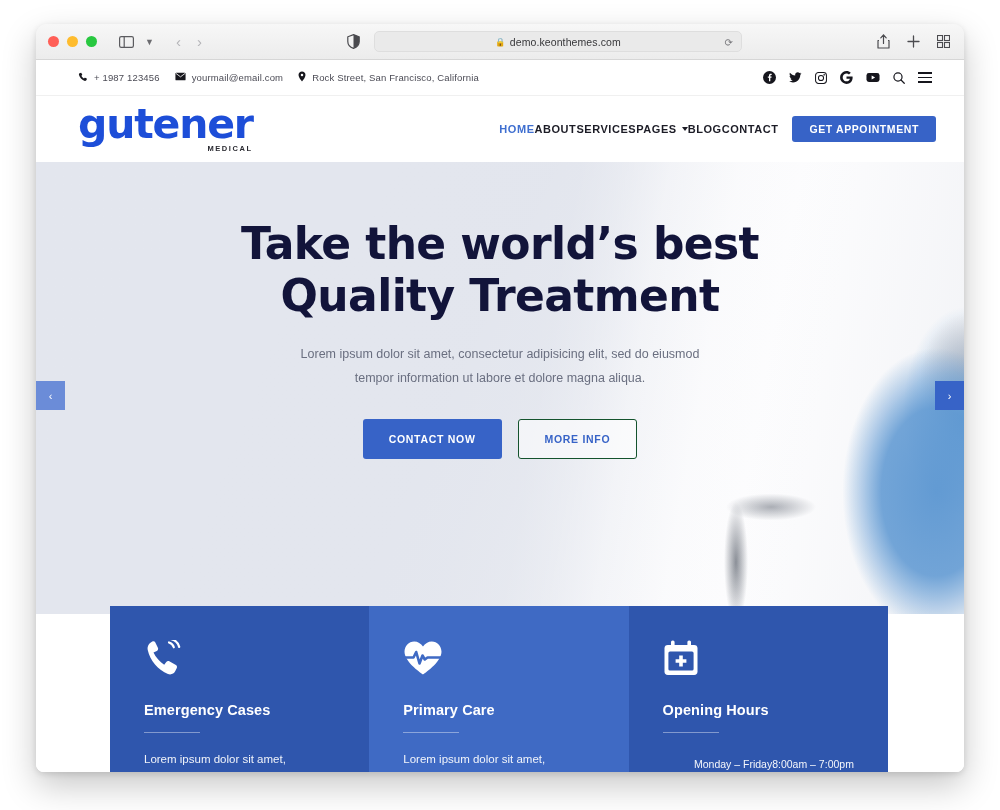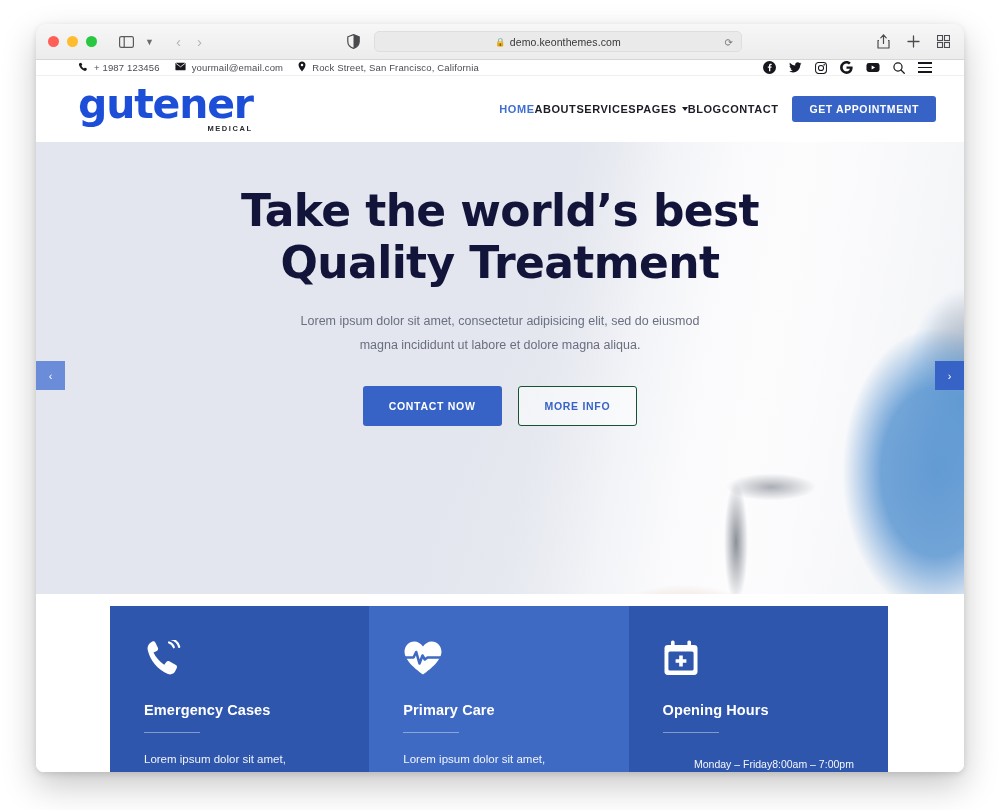--- a/index.html
+++ b/index.html
@@ -102,21 +102,21 @@
     color: #fff; background: transparent;
     font-size: 10.5px;
     padding: 3px 11px;
     border-radius: 2px;
     cursor: pointer;
     font-family: inherit;
   }
 
   
   .topbar {
-    height: 16px;
+    height: 36px;
     background: #fff;
     display: flex; align-items: center;
     padding: 0 32px 0 42px;
     border-bottom: 1px solid #f0f0f0;
   }
   .contact-list { display: flex; align-items: center; gap: 15px; }
   .contact-item {
     display: flex; align-items: center; gap: 6px;
     font-size: 9.5px; color: #4b4b55; letter-spacing: .15px;
   }
@@ -200,21 +200,21 @@
   }
   .hero-veil {
     position: absolute; inset: 0;
     background: linear-gradient(100deg, rgba(227,230,238,.99) 0%, rgba(227,230,238,.97) 40%, rgba(227,230,238,.55) 58%, rgba(227,230,238,.08) 70%, rgba(227,230,238,0) 82%);
   }
   .hero-inner {
     position: relative;
     height: 100%;
     display: flex; flex-direction: column;
     align-items: center;
-    padding-top: 43px;
+    padding-top: 56px;
   }
   .hero-title {
     font-size: 44px;
     font-weight: 800;
     color: #12143a;
     line-height: 1.18;
     text-align: center;
     letter-spacing: -.6px;
     font-family: "DejaVu Sans", sans-serif;
   }
@@ -477,21 +477,21 @@
 
       <div class="hero">
         <div class="hero-photo"></div>
         <div class="hero-veil"></div>
 
         <div class="hero-inner">
           <h1 class="hero-title">
             <span>Take the world’s best</span><br>
             <span>Quality Treatment</span>
           </h1>
-          <p class="hero-sub">Lorem ipsum dolor sit amet, consectetur adipisicing elit, sed do eiusmod magna incididunt ut labore et dolore magna aliqua.</p>
+          <p class="hero-sub">Lorem ipsum dolor sit amet, consectetur adipisicing elit, sed do eiusmod tempor information ut labore et dolore magna aliqua.</p>
           <div class="hero-actions">
             <button class="btn-primary">CONTACT NOW</button>
             <button class="btn-outline">MORE INFO</button>
           </div>
         </div>
 
         <button class="slider-arrow left">‹</button>
         <button class="slider-arrow right">›</button>
       </div>
 

